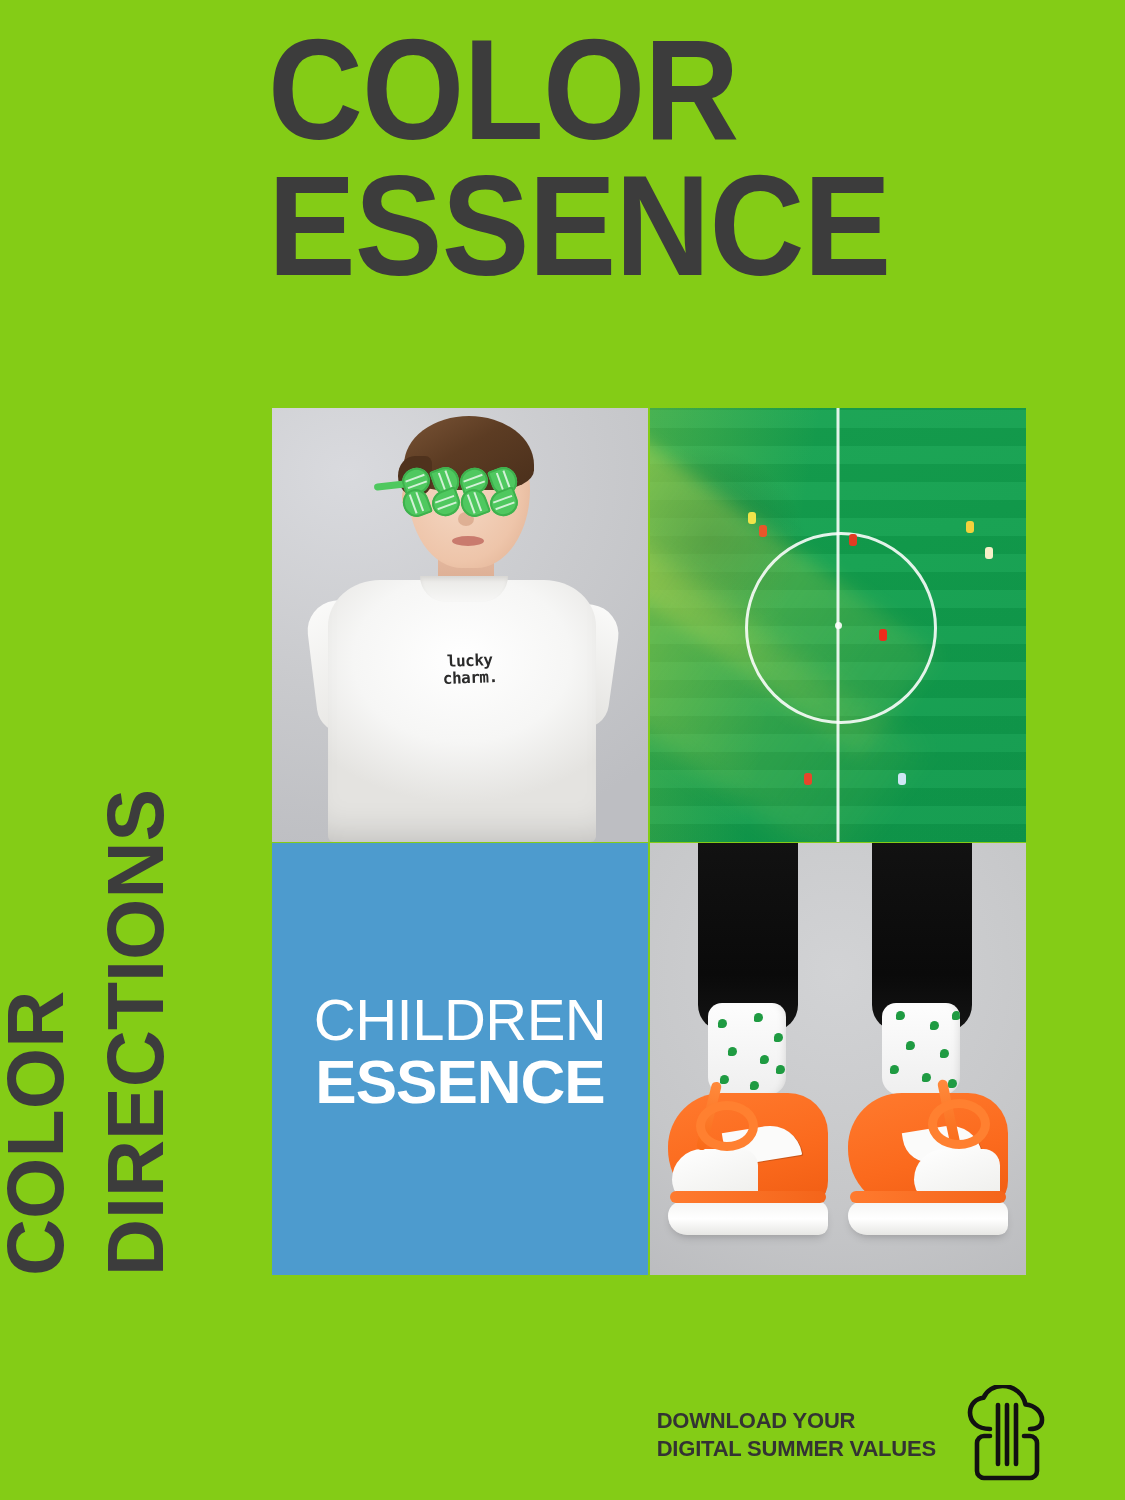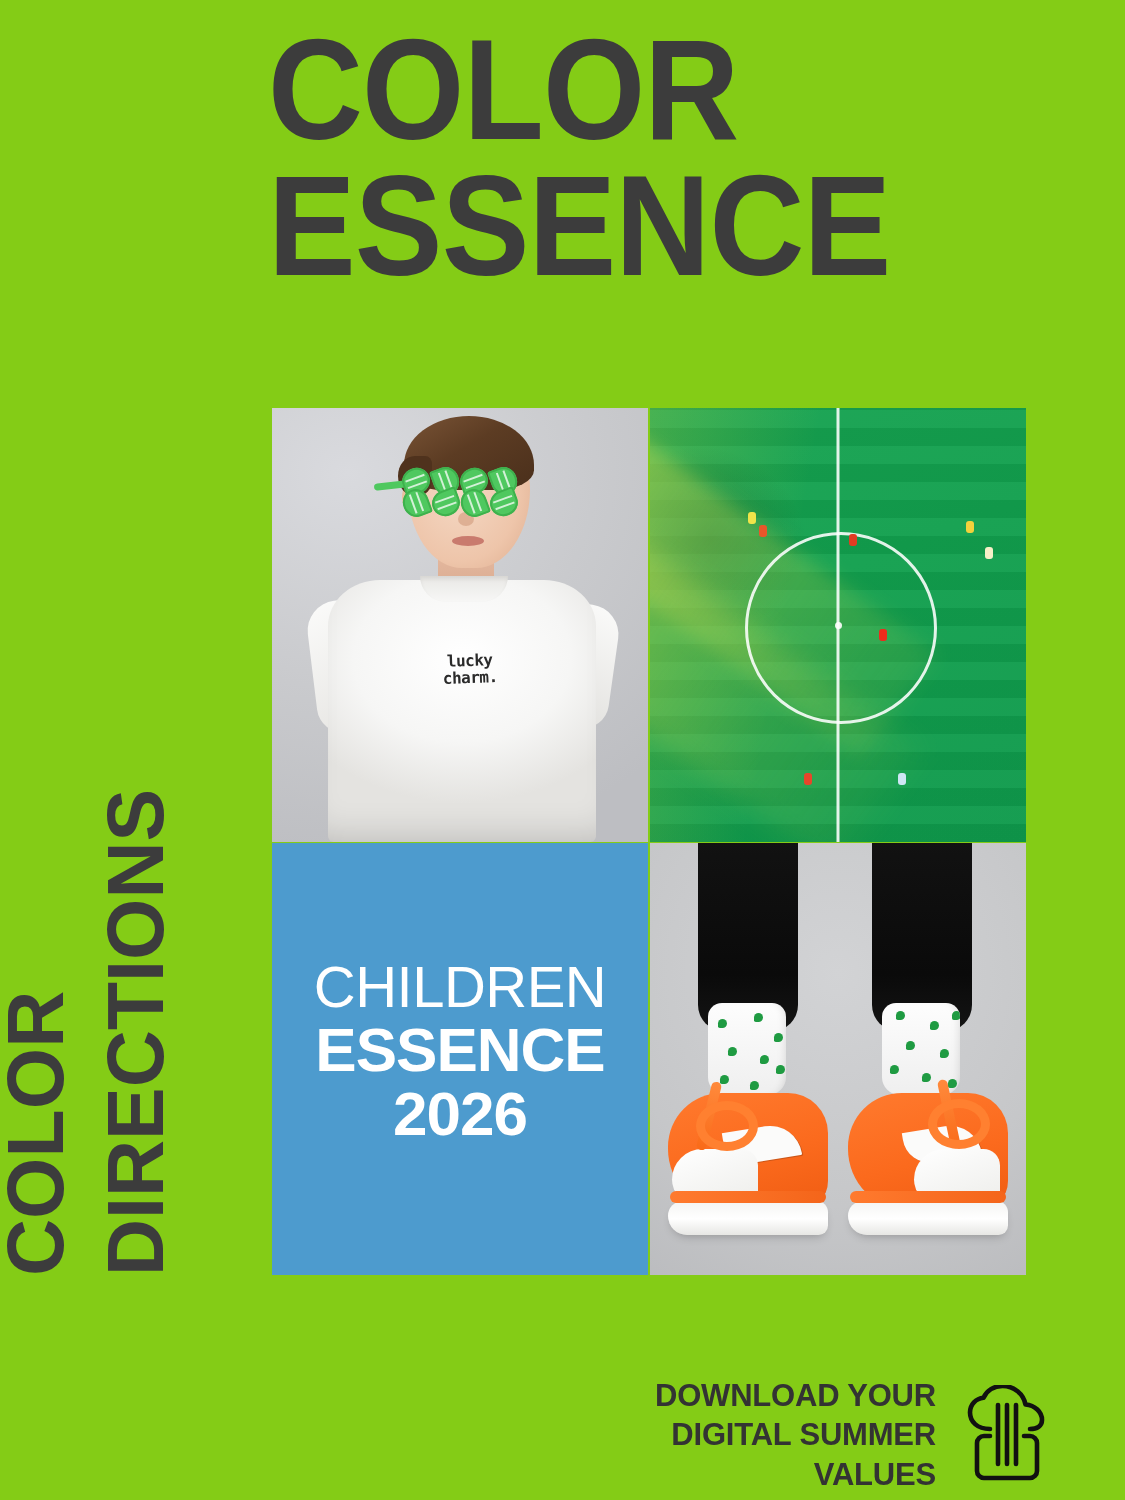--- a/index.html
+++ b/index.html
@@ -338,24 +338,24 @@
     left: 630px;
     top: 1382px;
     width: 420px;
     height: 106px;
     display: flex;
     align-items: center;
     justify-content: flex-end;
     gap: 28px;
   }
   .dl-text {
-    text-align: right;
+    text-align: left;
     color: #333333;
     font-weight: 700;
-    font-size: 31px;
+    font-size: 22px;
     line-height: 1.28;
     letter-spacing: -0.2px;
   }
   .dl-icon { width: 86px; height: 100px; flex: none; }
 </style>
 </head>
 <body>
 
 <div id="page">
 
@@ -470,21 +470,20 @@
           <div class="lace-knot" style="left:80px; top:24px;"></div>
           <div class="shoe-sole"></div>
         </div>
       </div>
     </div>
   </div>
 
   <div class="blue-block">
     <div class="bl-children">CHILDREN</div>
     <div class="bl-line">ESSENCE</div>
-    <div class="bl-line">2026</div>
   </div>
 
   <div class="download">
     <div class="dl-text">
       <div>DOWNLOAD YOUR</div>
       <div>DIGITAL SUMMER VALUES</div>
     </div>
     <svg class="dl-icon" viewBox="0 0 86 100" fill="none" stroke="#111111" stroke-width="4.6" stroke-linecap="round" stroke-linejoin="round">
 
       <path d="M26 44 C13 44 6 36.5 6 27.5 C6 19.5 12 13.5 19.5 12.8 C22.5 5.5 30 1 38.5 1 C50 1 59.5 9 61.5 19.5 C71 20.2 78 27 78 35 C78 41 73 44 66 44"></path>

